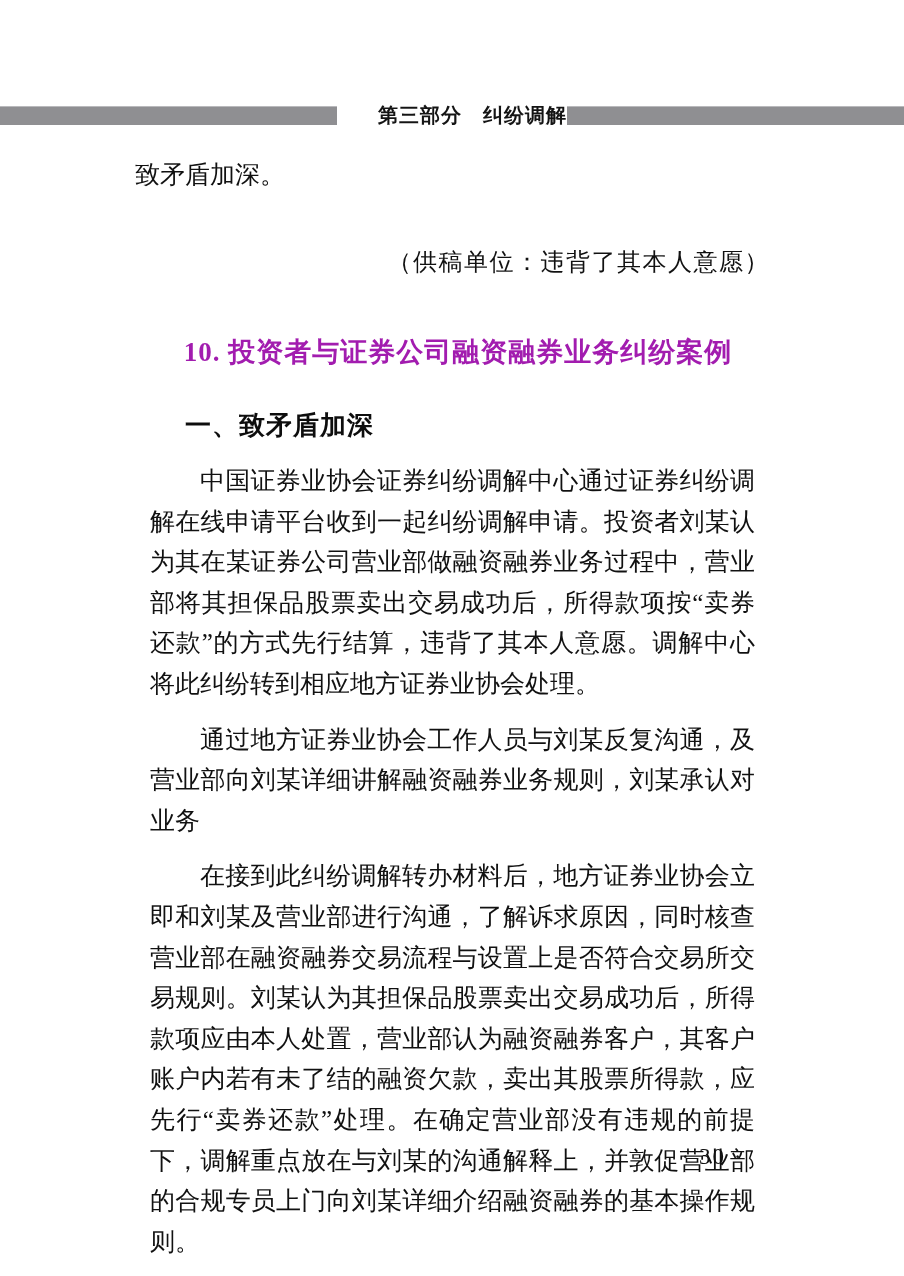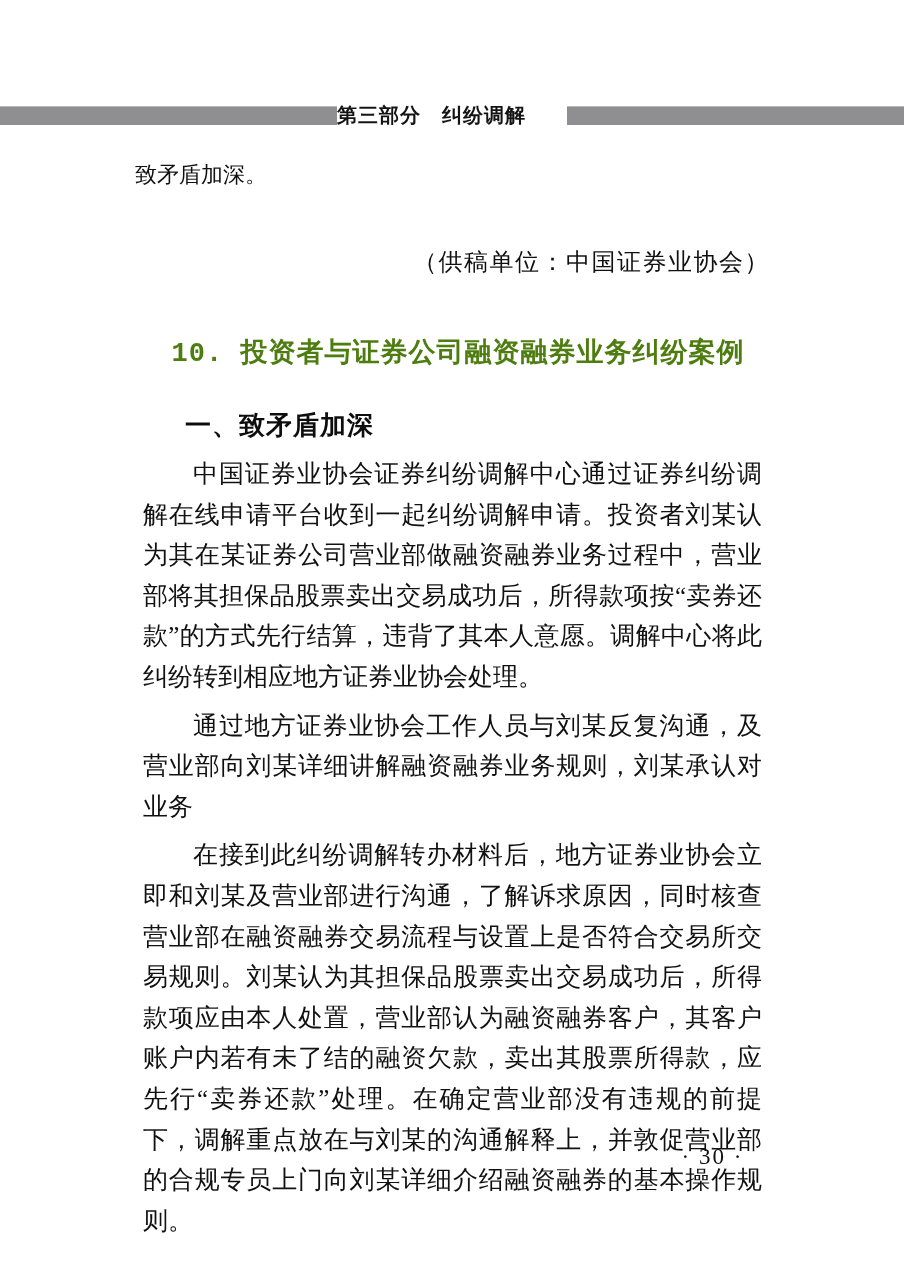--- a/index.html
+++ b/index.html
@@ -25,78 +25,78 @@
     align-items: center;
   }
   .header-bar {
     height: 19px;
     width: 337px;
     background: #8f8f92;
     border-top: 1px solid #b9b9bc;
   }
   .header-label {
     flex: 1;
-    text-align: left;
+    text-align: right;
     font-family: "Liberation Sans", "DejaVu Sans", sans-serif;
     font-weight: bold;
     font-size: 20px;
     letter-spacing: 1px;
     color: #141414;
     white-space: nowrap;
   }
 
   
   .carryover {
     position: absolute;
     left: 135px;
     top: 160px;
     width: 635px;
-    font-size: 22px;
+    font-size: 25px;
     line-height: 30px;
   }
   .attribution {
     position: absolute;
     right: 134px;
     top: 247px;
     font-size: 24px;
     letter-spacing: 1.5px;
     line-height: 30px;
   }
   .case-title {
     position: absolute;
     left: 12px;
     right: 0;
     top: 334px;
     text-align: center;
-    font-family: Liberation Mono, monospace;
+    font-family: Liberation Serif, serif;
     font-weight: bold;
     font-size: 27px;
     letter-spacing: 1px;
-    color: #4d7c0f;
+    color: #a21caf;
   }
   .section-heading {
     position: absolute;
     left: 185px;
     top: 408px;
     font-family: "Liberation Sans", "DejaVu Sans", sans-serif;
     font-weight: bold;
     font-size: 26px;
     letter-spacing: 1px;
     color: #0d0d0d;
   }
   .body-text {
     position: absolute;
     left: 135px;
     top: 446px;
     width: 635px;
     font-size: 25px;
     line-height: 40.6px;
   }
   .body-text p {
-    margin: 8px;
+    margin: 15px;
     text-indent: 2em;
     text-align: justify;
     text-align-last: left;
     word-break: normal;
     line-break: strict;
   }
 
   
   .page-number {
     position: absolute;
@@ -113,21 +113,21 @@
 <body>
 
 <header class="page-header">
   <div class="header-bar"></div>
   <div class="header-label">第三部分　纠纷调解</div>
   <div class="header-bar"></div>
 </header>
 
 <div class="carryover">致矛盾加深。</div>
 
-<div class="attribution">（供稿单位：中国证券业协会）</div>
+<div class="attribution">（供稿单位：违背了其本人意愿）</div>
 
 <h1 class="case-title">10. 投资者与证券公司融资融券业务纠纷案例</h1>
 
 <h2 class="section-heading">一、致矛盾加深</h2>
 
 <main class="body-text">
   <p>中国证券业协会证券纠纷调解中心通过证券纠纷调解在线申请平台收到一起纠纷调解申请。投资者刘某认为其在某证券公司营业部做融资融券业务过程中，营业部将其担保品股票卖出交易成功后，所得款项按“卖券还款”的方式先行结算，违背了其本人意愿。调解中心将此纠纷转到相应地方证券业协会处理。</p>
   <p>通过地方证券业协会工作人员与刘某反复沟通，及营业部向刘某详细讲解融资融券业务规则，刘某承认对业务</p>
   <p>在接到此纠纷调解转办材料后，地方证券业协会立即和刘某及营业部进行沟通，了解诉求原因，同时核查营业部在融资融券交易流程与设置上是否符合交易所交易规则。刘某认为其担保品股票卖出交易成功后，所得款项应由本人处置，营业部认为融资融券客户，其客户账户内若有未了结的融资欠款，卖出其股票所得款，应先行“卖券还款”处理。在确定营业部没有违规的前提下，调解重点放在与刘某的沟通解释上，并敦促营业部的合规专员上门向刘某详细介绍融资融券的基本操作规则。</p>
 </main>

